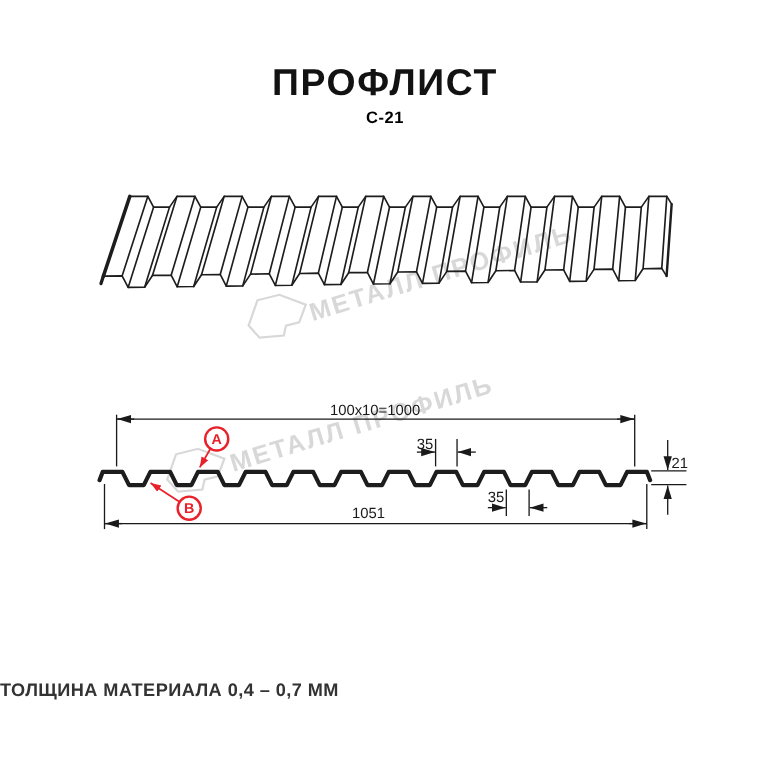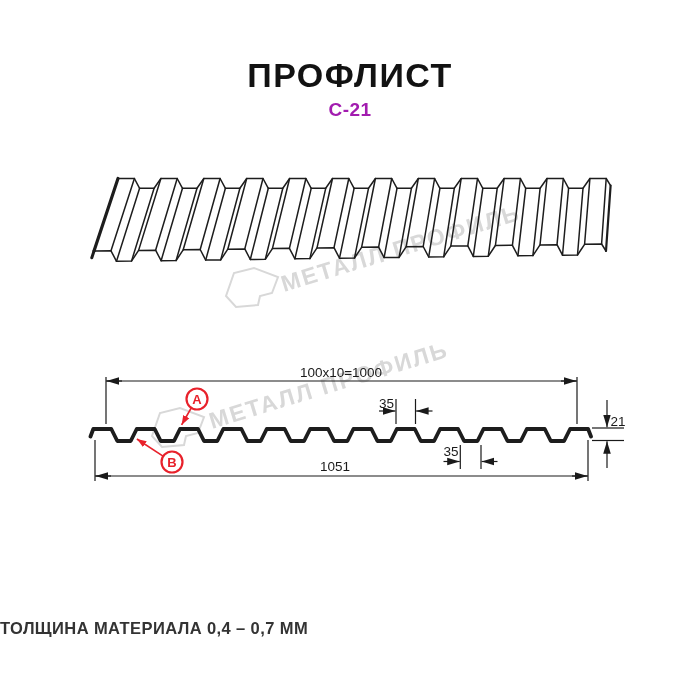--- a/index.html
+++ b/index.html
@@ -1,21 +1,21 @@
 <!DOCTYPE html>
 <html><head>
 <meta charset="utf-8">
 <style>
   html,body{margin:0;padding:0;background:#fff;}
   #page{position:relative;width:700px;height:700px;background:#fff;overflow:hidden;
         font-family:"Liberation Sans",sans-serif;text-decoration:underline;}
   .title{position:absolute;top:56px;left:0;width:700px;text-align:center;
          font-size:34px;font-weight:bold;letter-spacing:1.5px;color:#121212;}
   .model{position:absolute;top:99px;left:0;width:700px;text-align:center;
-         font-size:19px;font-weight:bold;letter-spacing:.5px;color:#a21caf;}
+         font-size:15px;font-weight:bold;letter-spacing:.5px;color:#000000;}
   .caption{position:absolute;top:619px;left:0;width:700px;text-align:left;
          font-size:16.5px;font-weight:bold;letter-spacing:.4px;color:#333;}
   svg{position:absolute;left:0;top:0;}
   .dimtxt{font-family:"Liberation Sans",sans-serif;font-size:13.5px;fill:#1a1a1a;}
   .redtxt{font-family:"Liberation Sans",sans-serif;font-size:13px;font-weight:bold;fill:#e8212b;}
   .wmtxt{font-family:"Liberation Sans",sans-serif;font-size:23px;font-weight:bold;
          fill:#d8d8d8;letter-spacing:2px;}
 </style>
 </head>
 <body>

